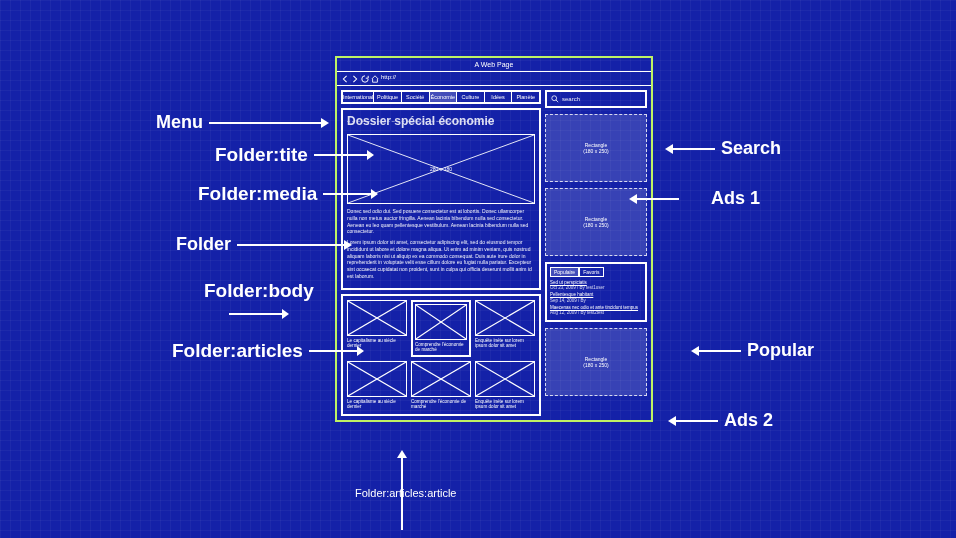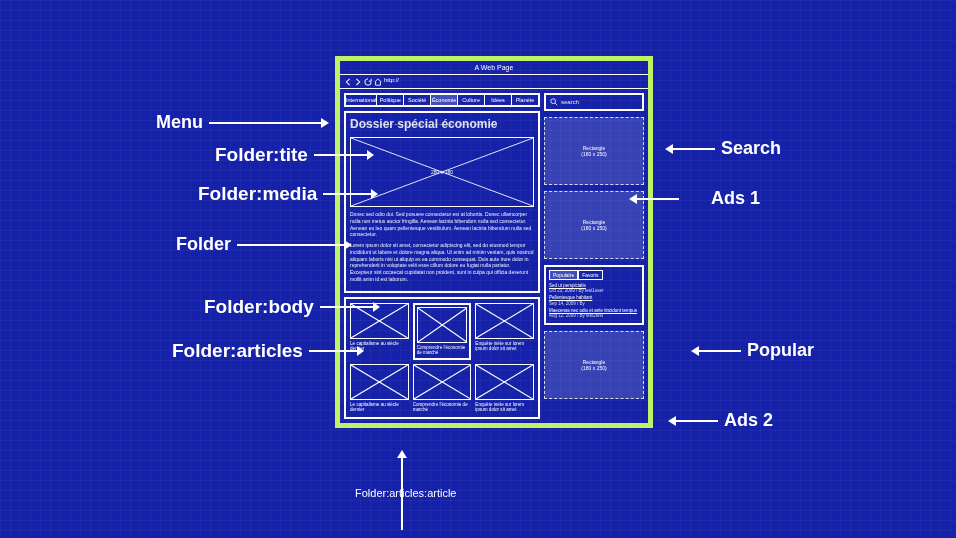--- a/index.html
+++ b/index.html
@@ -16,21 +16,21 @@
     overflow: hidden;
     position: relative;
   }
 
   
   .browser {
     position: absolute;
     left: 335px;
     top: 56px;
     width: 318px;
-    border: 5px solid #bef264;
+    border: 2px solid #bef264;
   }
   .titlebar {
     height: 14px;
     border-bottom: 1px solid #fff;
     font-size: 7px;
     text-align: center;
     line-height: 14px;
   }
   .toolbar {
     height: 14px;
@@ -352,21 +352,21 @@
       <polygon points="48,1 55,6 48,11" fill="#fff"></polygon>
     </svg>
 </div>
 <div class="annotation big" style="left:176px; top:234px;">
   <span>Folder</span>
   <svg class="arrow" width="115" height="14">
       <line x1="0" y1="7" x2="107" y2="7" stroke="#fff" stroke-width="2"></line>
       <polygon points="107,2 115,7 107,12" fill="#fff"></polygon>
     </svg>
 </div>
-<div class="annotation" style="left:204px; top:296px;">
+<div class="annotation" style="left:204px; top:280px;flex-direction:column;">
   <span>Folder:body</span>
   <svg class="arrow" width="60" height="12">
       <line x1="0" y1="6" x2="53" y2="6" stroke="#fff" stroke-width="2"></line>
       <polygon points="53,1 60,6 53,11" fill="#fff"></polygon>
     </svg>
 </div>
 <div class="annotation" style="left:172px; top:340px;">
   <span>Folder:articles</span>
   <svg class="arrow" width="55" height="12">
       <line x1="0" y1="6" x2="48" y2="6" stroke="#fff" stroke-width="2"></line>

